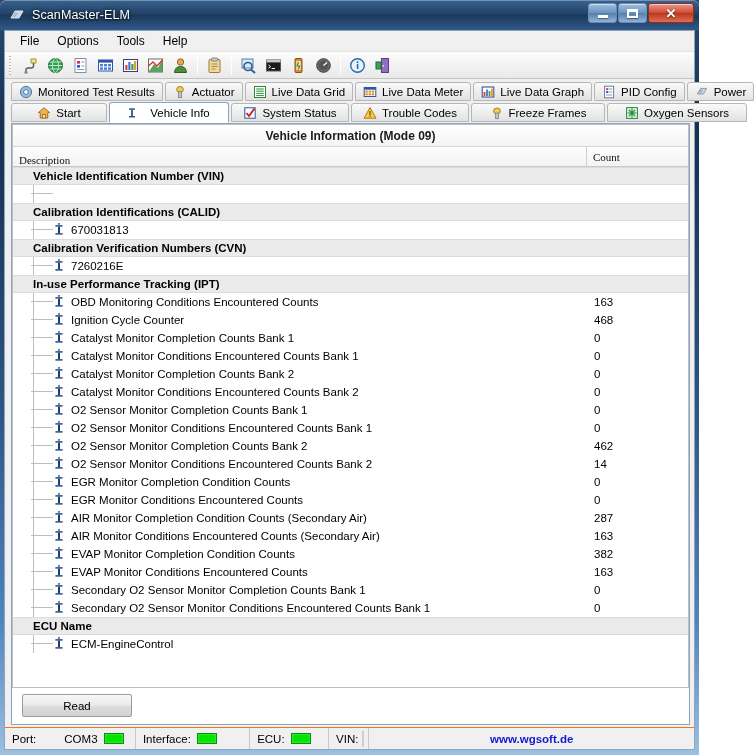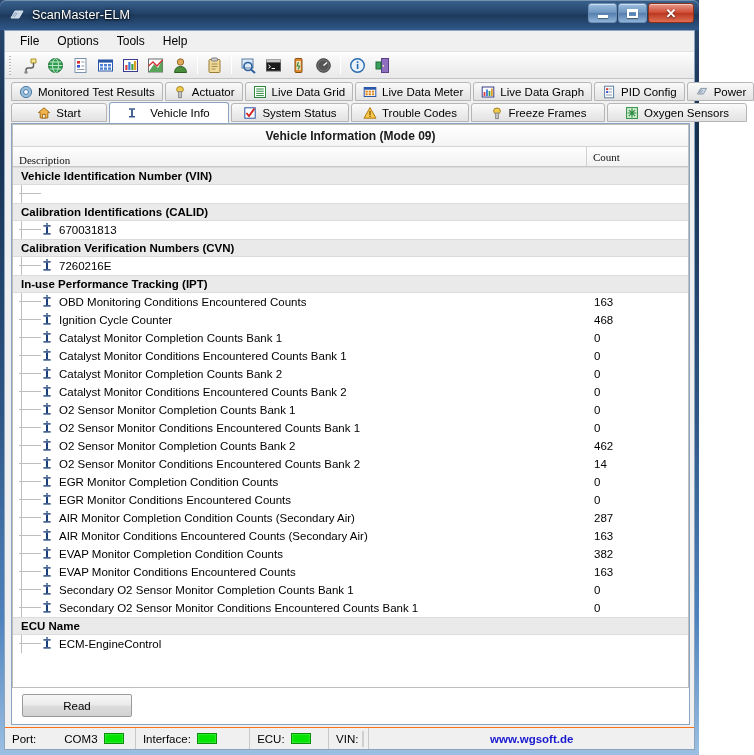--- a/index.html
+++ b/index.html
@@ -171,21 +171,21 @@
     border-bottom: 1px solid #c8c8c8;
     font-size: 11px; color: #111; font-family: Liberation Serif, serif;
   }
   #grid-head .col-desc { flex: 1; padding-left: 6px; }
   #grid-head .col-count { width: 102px; padding-left: 6px;
     border-left: 1px solid #d0d0d0; height: 100%; display:flex; align-items:center; }
 
   #grid-body { flex: 1; overflow: hidden; background: #fff; }
 
   .row { display: flex; align-items: center; height: 18px;
-         font-size: 11.5px; color: #000; }
+         font-size: 11.5px; color: #000; padding-left: 12px; }
   .row.group {
     background: #eaeaea;
     font-weight: bold;
     border-top: 1px solid #dcdcdc;
     border-bottom: 1px solid #dcdcdc;
     height: 18px;
   }
   .row.group .lbl { padding-left: 8px; }
   .row.blank { height: 18px; }
   .row .lbl { flex: 1; display: flex; align-items: center; min-width: 0;

